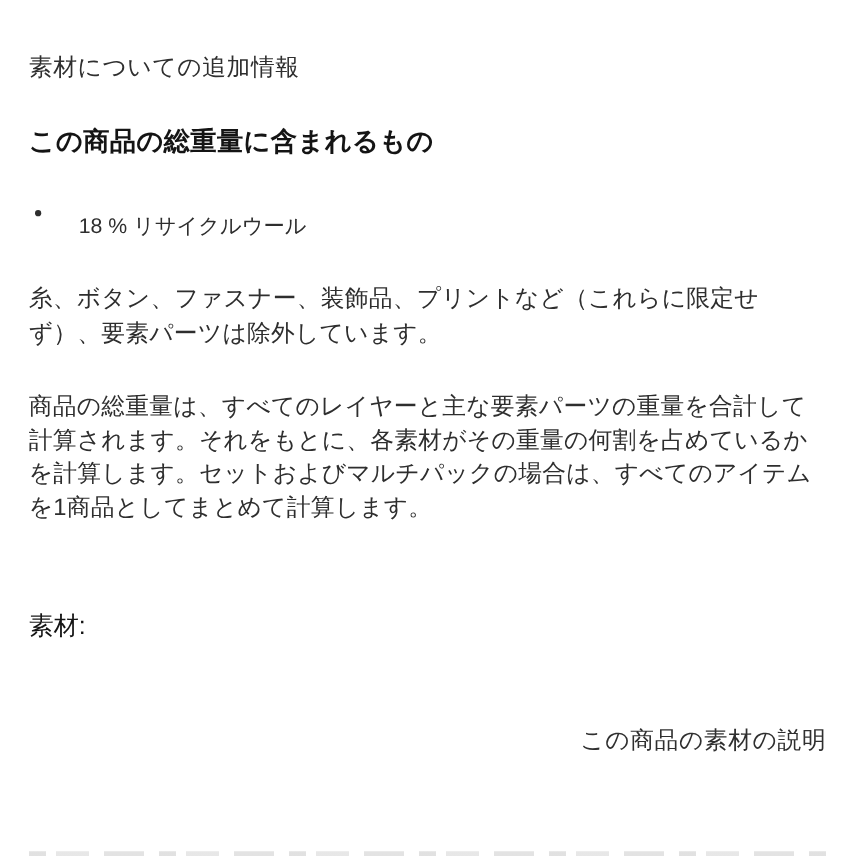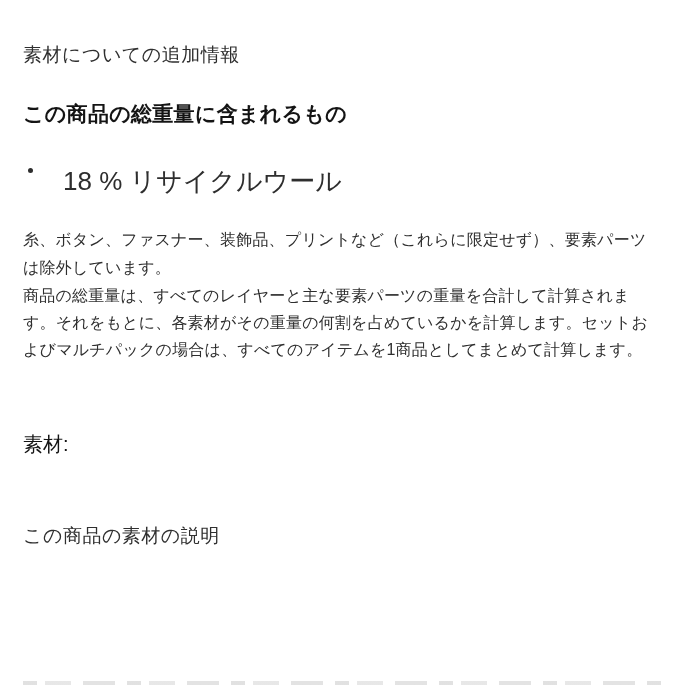--- a/index.html
+++ b/index.html
@@ -32,62 +32,63 @@
     font-weight: 700;
     color: #141414;
     letter-spacing: 0.3px;
   }
   .composition-list {
     margin-top: 22px;
   }
   .composition-item {
     display: flex;
     align-items: flex-start;
-    font-size: 26px;
+    font-size: 17px;
     line-height: 26px;
     color: #2e2e2e;
     margin-top: 40px;
   }
   .bullet-dot {
     width: 5px;
     height: 5px;
     border-radius: 50%;
     background: #2e2e2e;
     margin-left: 5px;
     margin-right: 30px;
     flex: 0 0 auto;
   }
   .body-paragraph {
-    font-size: 16px;
+    font-size: 19px;
     line-height: 28px;
     color: #2e2e2e;
     letter-spacing: 0.2px;
   }
   .para-exclusion { margin-top: 32px; }
-  .para-calculation { line-height: 27px; }
+  .para-calculation { margin-top: 30px; line-height: 27px; }
   .materials-label {
     margin-top: 68px;
     font-size: 20px;
     line-height: 26px;
     font-weight: 400;
     color: #141414;
   }
   .materials-value {
     margin-top: 12px;
     font-size: 19px;
     line-height: 26px;
     color: #2e2e2e;
   }
   .description-heading {
     margin-top: 66px;
     font-size: 19px;
     line-height: 26px;
     font-weight: 400;
     color: #2f2f2f;
     letter-spacing: 0.5px;
+    text-align: right;
   }
   .other-heading {
     margin-top: 30px;
     font-size: 20px;
     line-height: 28px;
     font-weight: 700;
     color: #141414;
   }
   .cutoff-remnant {
     position: absolute;

